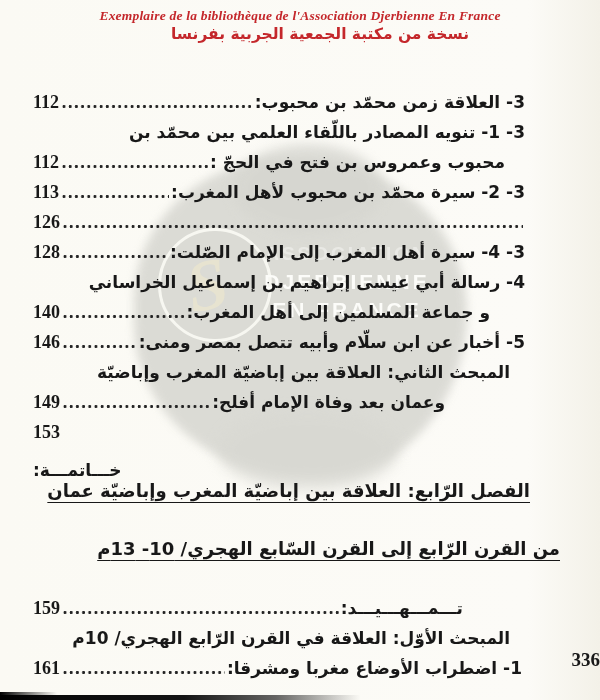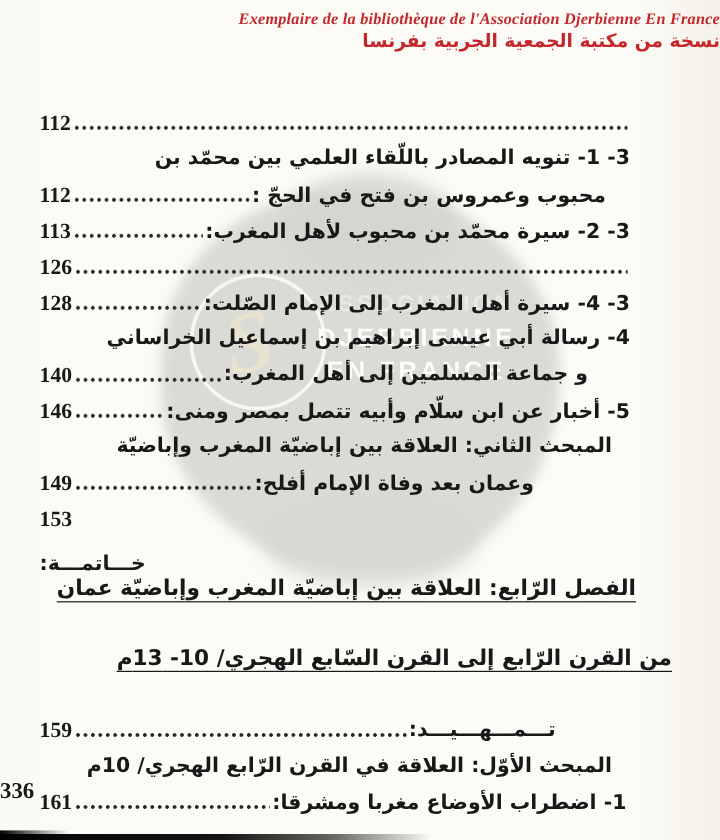--- a/index.html
+++ b/index.html
@@ -6,21 +6,21 @@
   .page {
     position:relative;
     width:600px; height:700px;
     background:linear-gradient(to right,#fbfaf4 0%,#fcfbf7 88%,#f3f1e8 100%);
     overflow:hidden;
     font-family:"DejaVu Sans", sans-serif;
     color:#181818;
   }
 
   
-  .stamp-header { position:absolute; top:8px; left:0; right:0; text-align:right; z-index:3; }
+  .stamp-header { position:absolute; top:8px; left:0; right:0; text-align:center; z-index:3; }
   .stamp-fr {
     font-family:"Liberation Serif", serif;
     font-style:italic; font-weight:bold;
     font-size:13.5px; letter-spacing:0.2px;
   }
   .stamp-ar { font-weight:bold; font-size:15.5px; margin-top:1px; direction:rtl;margin-left:40px; }
 
   
   .wm { position:absolute; left:128px; top:152px; width:345px; height:332px; z-index:1; }
   .wm-blob {
@@ -80,21 +80,21 @@
   .toc-line.u .text {
     text-decoration:underline;
     text-underline-offset:5px;
     text-decoration-thickness:1.4px;
   }
   .gap-lg { margin-top:28px;align-items:flex-end; }
   .gap-sm { margin-top:28px;align-items:center; }
 
   
   .page-num {
-    position:absolute; bottom:29px; left:0; right:0; text-align:left;
+    position:absolute; bottom:29px; left:0; right:0; text-align:right;
     font-family:"Liberation Serif", serif; font-weight:bold; font-size:19px;
     z-index:2;
   }
   .scan-bar {
     position:absolute; left:0; bottom:0; width:368px; height:5px;
     background:linear-gradient(to right,#050505 0%,#141414 50%,rgba(20,20,20,0.65) 75%,rgba(20,20,20,0) 98%);
     z-index:4;
   }
   .scan-bar-nub {
     position:absolute; left:0; bottom:0; width:60px; height:8px;
@@ -123,20 +123,21 @@
       <div class="faint">ASSOCIATION</div>
       <div>DJERBIENNE</div>
       <div>EN FRANCE</div>
     </div>
   </div>
 
   <div class="toc" id="toc-list">
       <div class="toc-line">
         <span class="num">112</span>
         <span class="dots"></span>
+        <span class="text" dir="rtl">3- العلاقة زمن محمّد بن محبوب:</span>
       </div>
       <div class="toc-line noleader">
         <span class="text" dir="rtl">3- 1- تنويه المصادر باللّقاء العلمي بين محمّد بن</span>
       </div>
       <div class="toc-line" style="padding-right: 20px;">
         <span class="num">112</span>
         <span class="dots"></span>
         <span class="text" dir="rtl">محبوب وعمروس بن فتح في الحجّ :</span>
       </div>
       <div class="toc-line">

